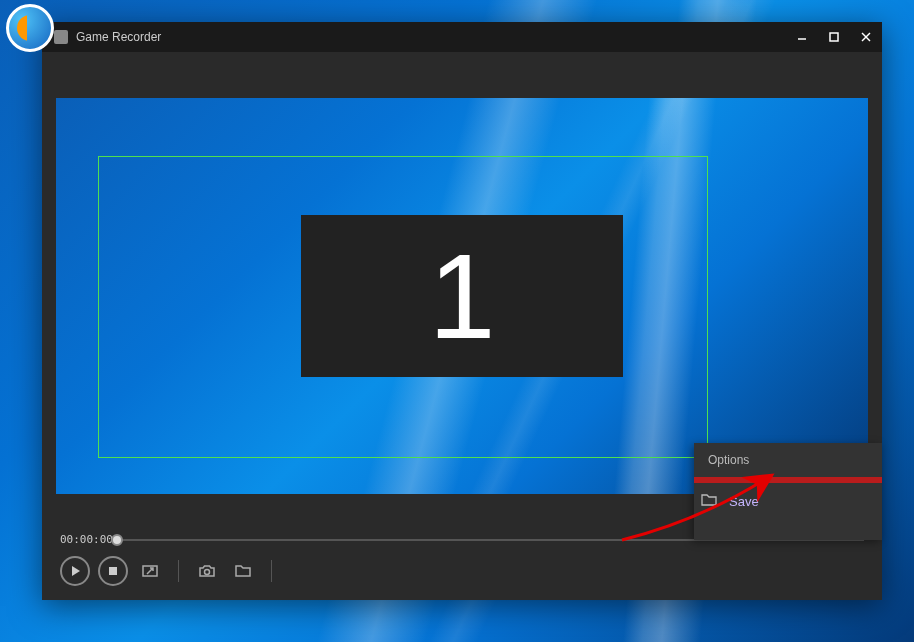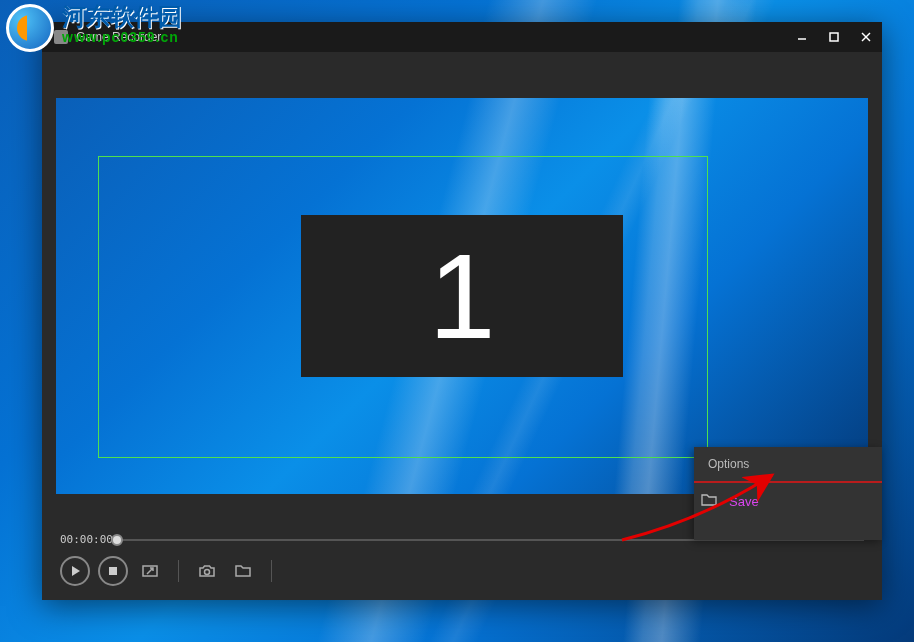--- a/index.html
+++ b/index.html
@@ -230,47 +230,43 @@
       width: 188px;
       background: #333;
       padding-bottom: 20px;
       box-shadow: -2px 2px 8px rgba(0,0,0,0.4);
       z-index: 50;
     }
     .menu-header {
       color: #bbb;
       font-size: 12px;
       padding: 10px 14px;
-      border-bottom: 2px solid #b91c1c;
+      border-bottom: 6px solid #b91c1c;
     }
     .menu-item {
       display: flex;
       align-items: center;
       padding: 10px 7px;
-      color: #d946ef;
+      color: #c4b5fd;
       font-size: 13px;
       cursor: pointer;
       gap: 12px;
     }
 
     .red-arrow {
       position: absolute;
       z-index: 60;
       pointer-events: none;
     }
   </style>
 </head>
 <body>
 
 <div class="watermark">
   <div class="watermark-icon"></div>
-  <div class="watermark-text">
-    <span class="watermark-cn">河东软件园</span>
-    <span class="watermark-url">www.pc0359.cn</span>
-  </div>
 </div>
 
 <div class="app-window">
 
   <div class="titlebar">
     <div class="app-icon"></div>
     <div class="app-title">Game Recorder</div>
     <div class="win-controls">
       <div class="win-btn">
         <svg width="12" height="12">

